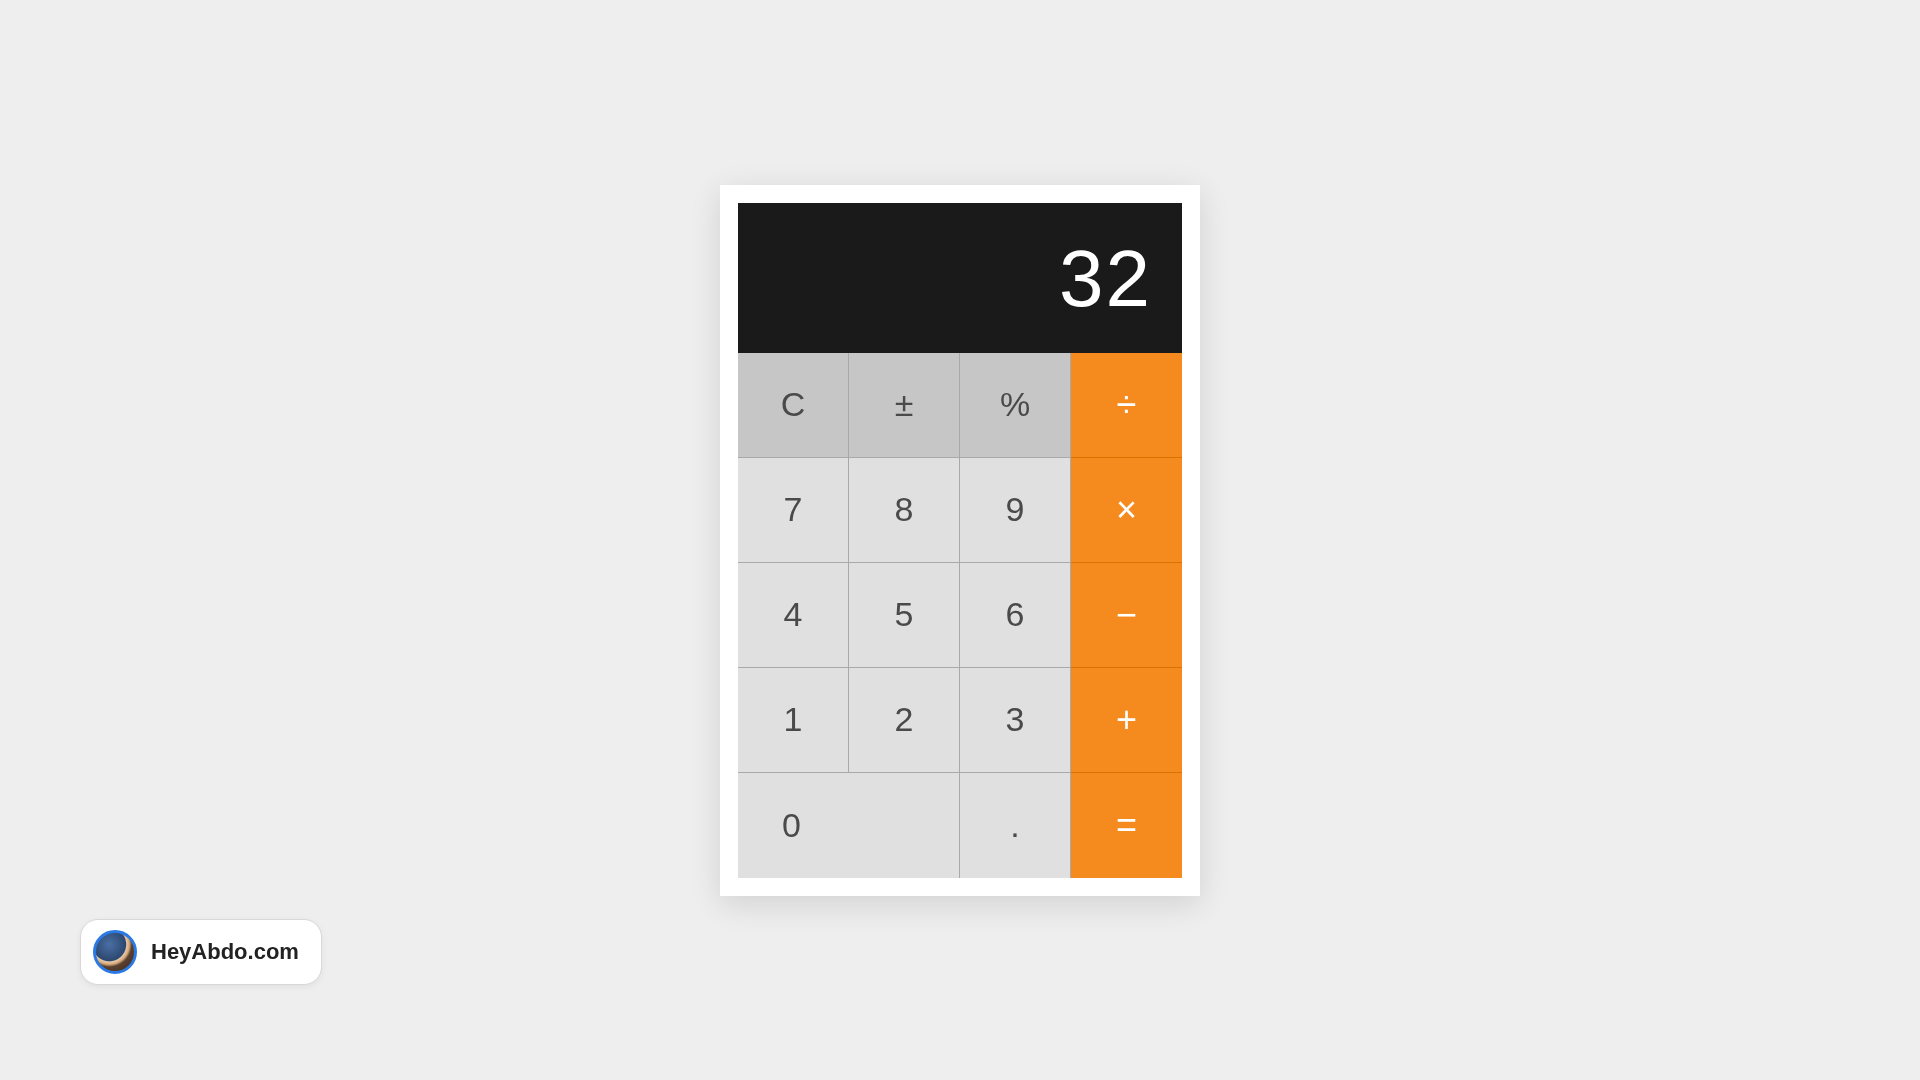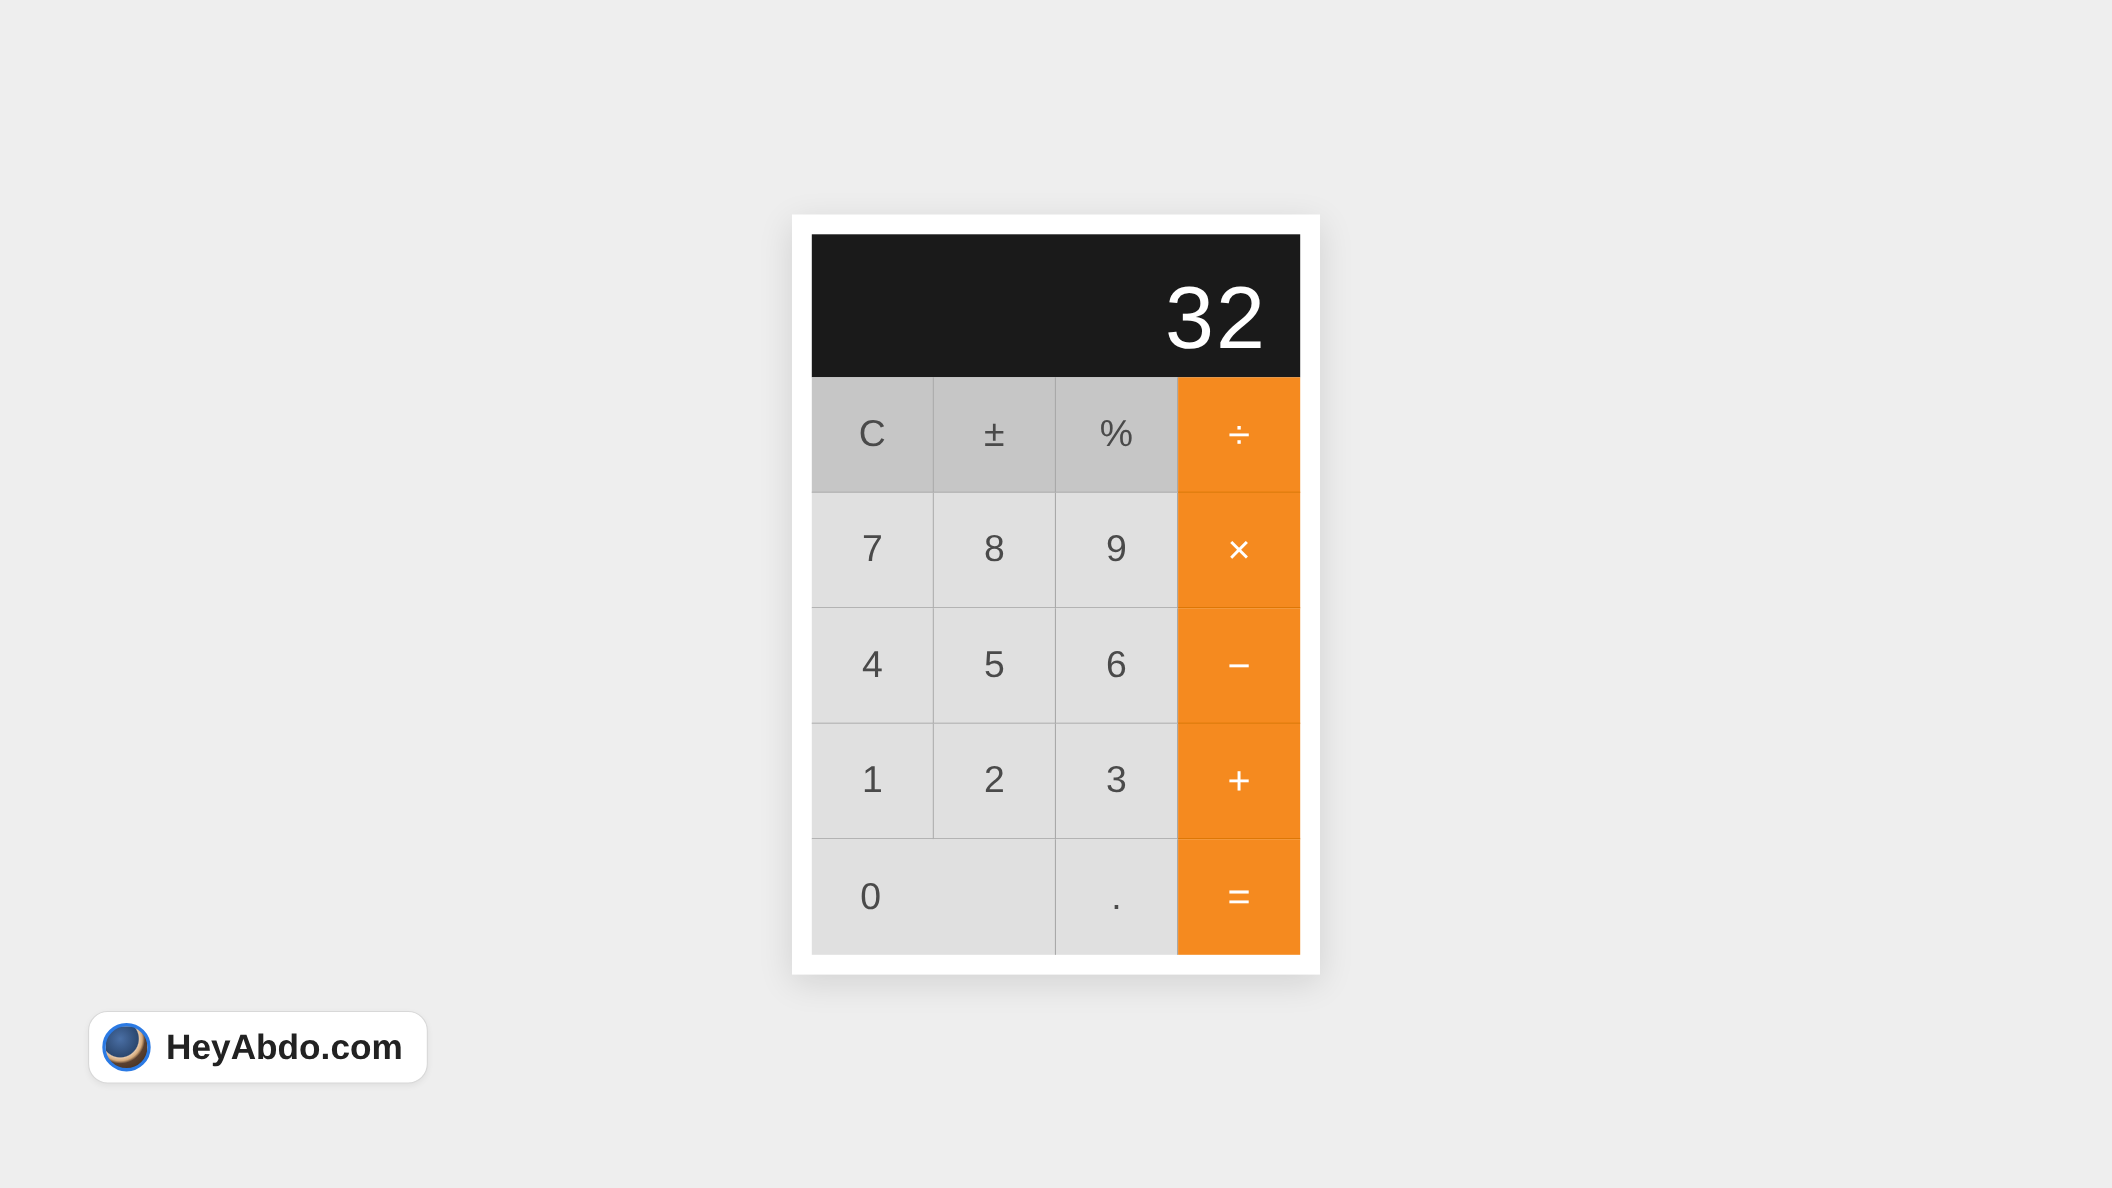--- a/index.html
+++ b/index.html
@@ -22,21 +22,21 @@
       background: #ffffff;
       box-shadow: 0 8px 30px rgba(0,0,0,0.12);
       padding: 18px;
     }
     .display {
       background: #1a1a1a;
       color: #ffffff;
       text-align: right;
       font-size: 80px;
       font-weight: 200;
-      padding: 30px 30px 8px 20px;
+      padding: 30px 30px 28px 20px;
       letter-spacing: 2px;
     }
     .keypad {
       display: grid;
       grid-template-columns: repeat(4, 1fr);
       grid-auto-rows: 105px;
     }
     .key {
       display: flex;
       align-items: center;
@@ -87,21 +87,21 @@
     .badge .avatar {
       width: 44px;
       height: 44px;
       border-radius: 50%;
       background: radial-gradient(circle at 35% 30%, #4a6fa5 0%, #2c4870 45%, #e8c8a8 48%, #d4a878 55%, #5a4030 62%, #3a2818 100%);
       border: 3px solid #2b7ae4;
       margin-right: 14px;
       flex-shrink: 0;
     }
     .badge .label {
-      font-size: 32px;
+      font-size: 22px;
       font-weight: 700;
       color: #222;
     }
   </style>
 </head>
 <body>
 
 <div class="calculator">
   <div class="display">32</div>
   <div class="keypad">

